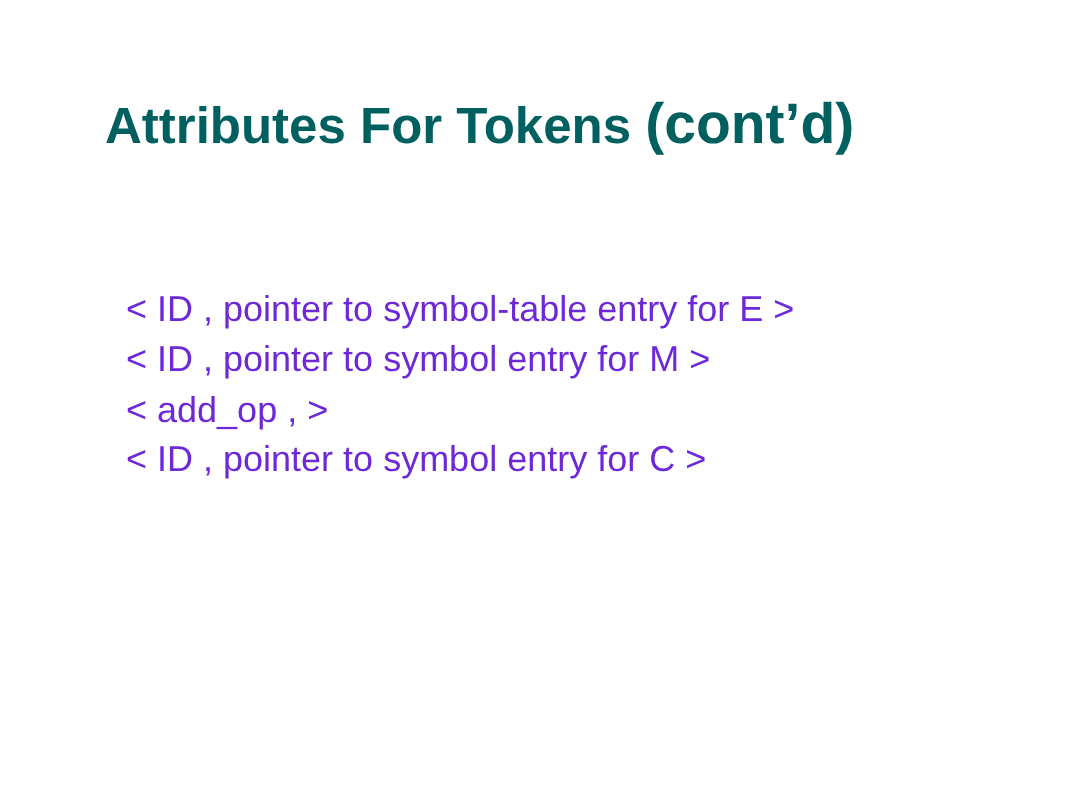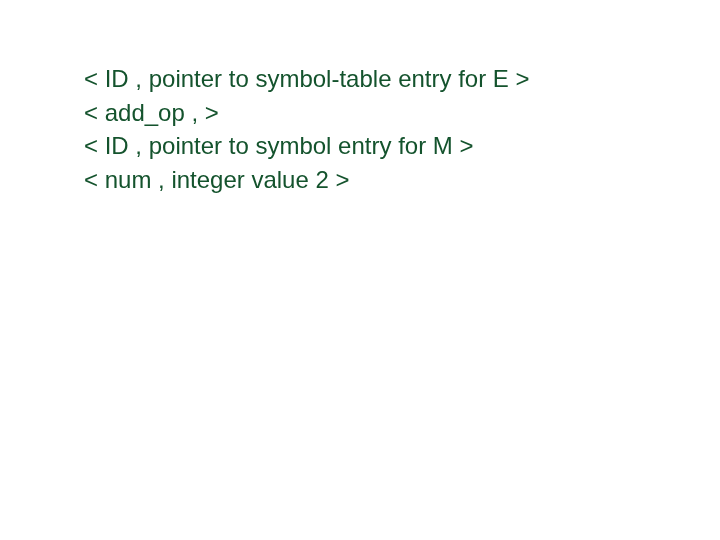--- a/index.html
+++ b/index.html
@@ -24,29 +24,33 @@
     line-height: 1.15;
     margin: 0 0 84px 0;
   }
   .title .contd {
     font-size: 38px;
   }
   .body-lines {
     margin-left: 14px;
   }
   .body-line {
-    color: #14532d;
+    color: #6d28d9;
     font-size: 24px;
     line-height: 1.4;
     white-space: nowrap;
   }
 </style>
 </head>
 <body>
 
 <div class="slide">
+  <h1 class="title">
+    <span>Attributes For Tokens</span>
+    <span class="contd">(cont’d)</span>
+  </h1>
   <div class="body-lines">
     <div class="body-line">&lt; ID , pointer to symbol-table entry for E &gt;</div>
+    <div class="body-line">&lt; ID , pointer to symbol entry for M &gt;</div>
     <div class="body-line">&lt; add_op ,  &gt;</div>
-    <div class="body-line">&lt; ID , pointer to symbol entry for M &gt;</div>
-    <div class="body-line">&lt; num , integer value 2 &gt;</div>
+    <div class="body-line">&lt; ID , pointer to symbol entry for C &gt;</div>
   </div>
 </div>
 
 </body></html>

